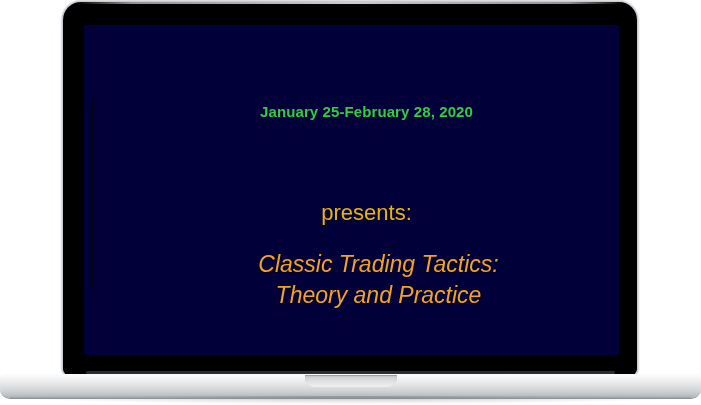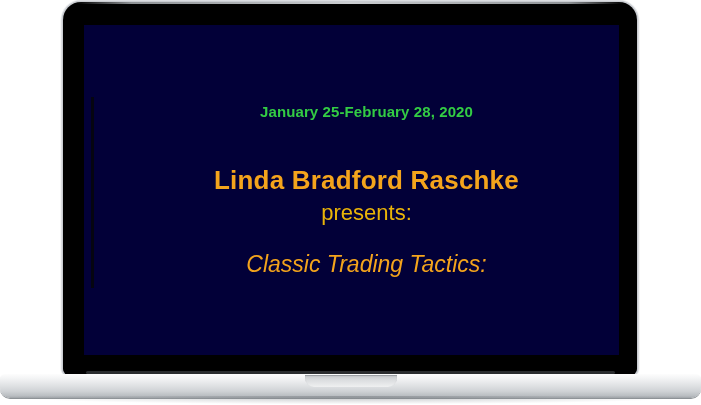--- a/index.html
+++ b/index.html
@@ -116,21 +116,21 @@
     top: 175px;
     width: 100%;
     color: #eab308;
     font-size: 22px;
     font-weight: normal;
     white-space: nowrap;
   }
 
   .subtitle {
     position: absolute;
-    left: 0;
+    left: 12px;
     top: 224px;
     width: 100%;
     color: #f4a41c;
     font-size: 23px;
     font-style: italic;
     font-weight: normal;
     line-height: 31px;
   }
   .subtitle .sub-line {
     display: block;
@@ -200,26 +200,26 @@
     <div id="lid-top-highlight"></div>
 
     <div id="screen">
 
       <div id="slide-rule"></div>
 
       <div id="slide-body">
 
         <div class="date-line">January 25-February 28, 2020</div>
 
-        <div class="presenter-name">Linda Bradford Raschke</div>
 
         <div class="presents-line">presents:</div>
 
         <div class="subtitle">
           <span class="sub-line">Classic Trading Tactics:</span>
+          <span class="sub-line">Theory and Practice</span>
         </div>
 
       </div>
     </div>
   </div>
 
   <div id="hinge-seam"></div>
   <div id="base"></div>
   <div id="front-notch"></div>
   <div id="base-shadow"></div>

